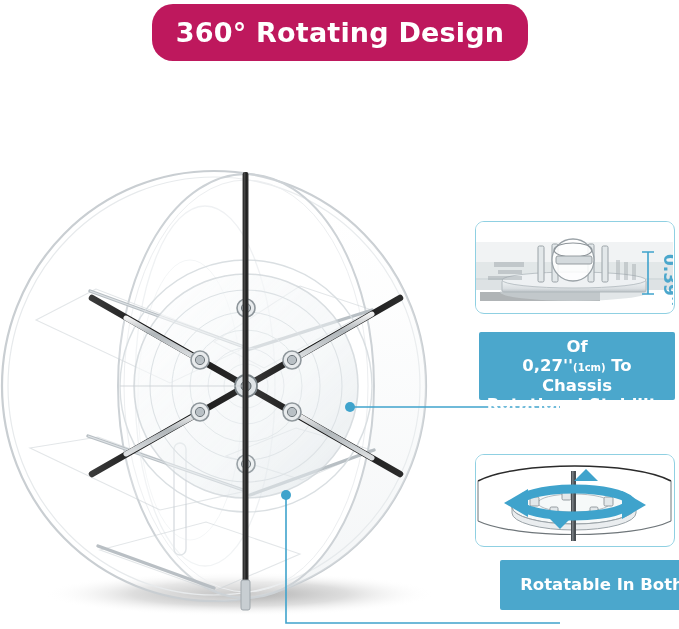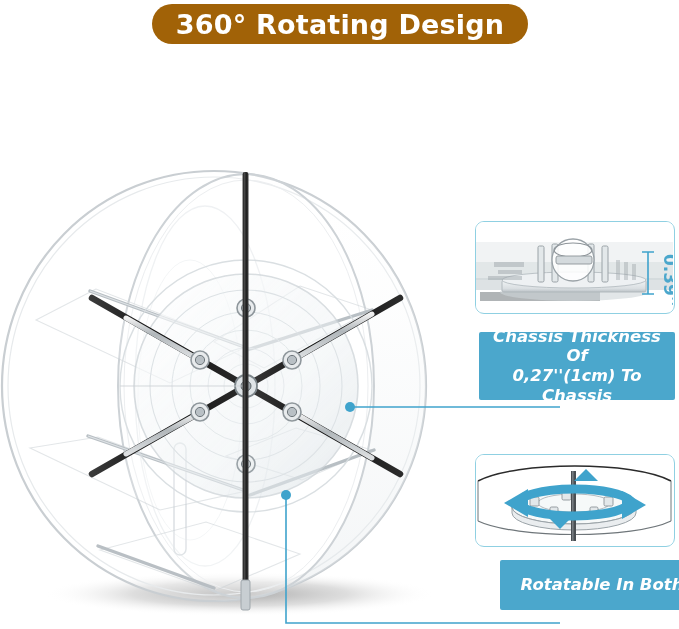--- a/index.html
+++ b/index.html
@@ -15,22 +15,22 @@
     font-family: "DejaVu Sans", "Liberation Sans", sans-serif;
     -webkit-font-smoothing: antialiased;
   }
 
   
   #title-banner {
     position: absolute;
     left: 152px;
     top: 4px;
     width: 376px;
-    height: 40px;
-    background: #a16207;
+    height: 57px;
+    background: #be185d;
     border-radius: 21px;
     display: flex;
     align-items: center;
     justify-content: center;
     box-sizing: border-box;
   }
   #title-banner .title-text {
     color: #ffffff;
     font-size: 27px;
     font-weight: bold;
@@ -73,36 +73,35 @@
 
   .caption-box {
     position: absolute;
     background: #4BA7CC;
     border-radius: 2px;
     display: flex;
     align-items: center;
     justify-content: center;
     box-sizing: border-box;
     padding: 4px 6px;
-    font-style: italic;
   }
   .caption-box .caption-text {
     color: #ffffff;
     font-weight: bold;
     text-align: center;
     line-height: 1.18;
   }
   #chassis-caption {
     left: 479px;
     top: 332px;
     width: 196px;
     height: 68px;
   }
   #chassis-caption .caption-text { font-size: 16.5px; }
-  #chassis-caption .sub-unit { font-size: 16px; }
+  #chassis-caption .sub-unit { font-size: 10px; }
 
   #rotation-caption {
     left: 500px;
     top: 560px;
     width: 204px;
     height: 50px;
   }
   #rotation-caption .caption-text { font-size: 16.5px; }
 
   
@@ -333,20 +332,21 @@
       <line x1="166" y1="72" x2="178" y2="72"></line>
     </g>
     <text x="188" y="32" fill="#4BA7CC" font-family="DejaVu Sans, Liberation Sans, sans-serif" font-size="17" font-weight="bold" transform="rotate(90 188 32)">0.39''</text>
   </svg>
 </div>
 
 <div class="caption-box" id="chassis-caption">
   <div class="caption-text">
     <span>Chassis Thickness Of</span><br>
     <span>0,27''</span><span class="sub-unit">(1cm)</span><span> To Chassis</span><br>
+    <span>Rotational Stability</span>
   </div>
 </div>
 
 <div class="inset-photo" id="rotation-photo">
   <svg width="197" height="90" viewBox="0 0 197 90" xmlns="http://www.w3.org/2000/svg">
     <rect x="0" y="0" width="197" height="90" fill="#ffffff"></rect>
 
     <path d="M 2 26 C 40 6 158 6 195 26" fill="none" stroke="#2b2b2b" stroke-width="1.5"></path>
     <path d="M 2 66 C 40 84 158 84 195 66" fill="none" stroke="#6f767a" stroke-width="1.2"></path>
     <line x1="2" y1="26" x2="2" y2="66" stroke="#6f767a" stroke-width="1"></line>

